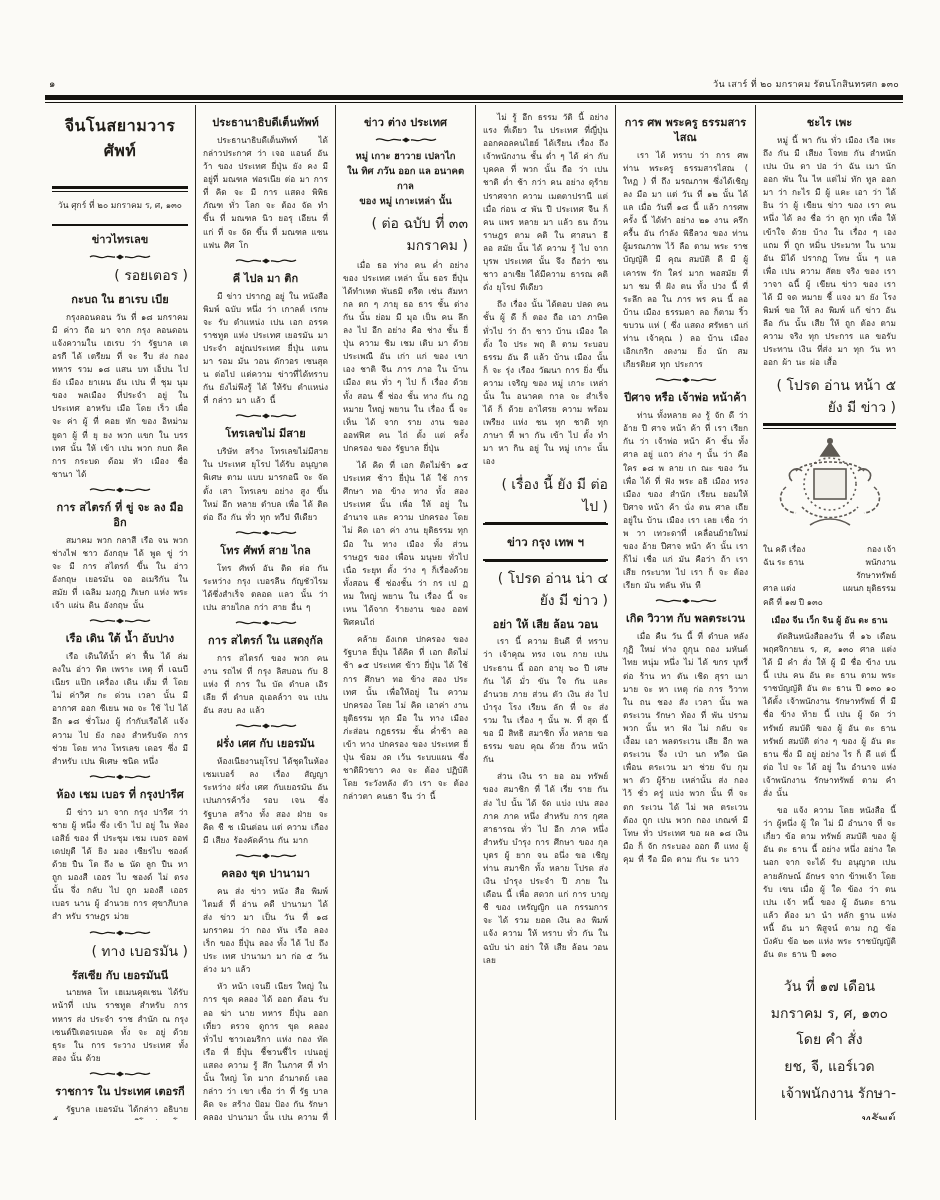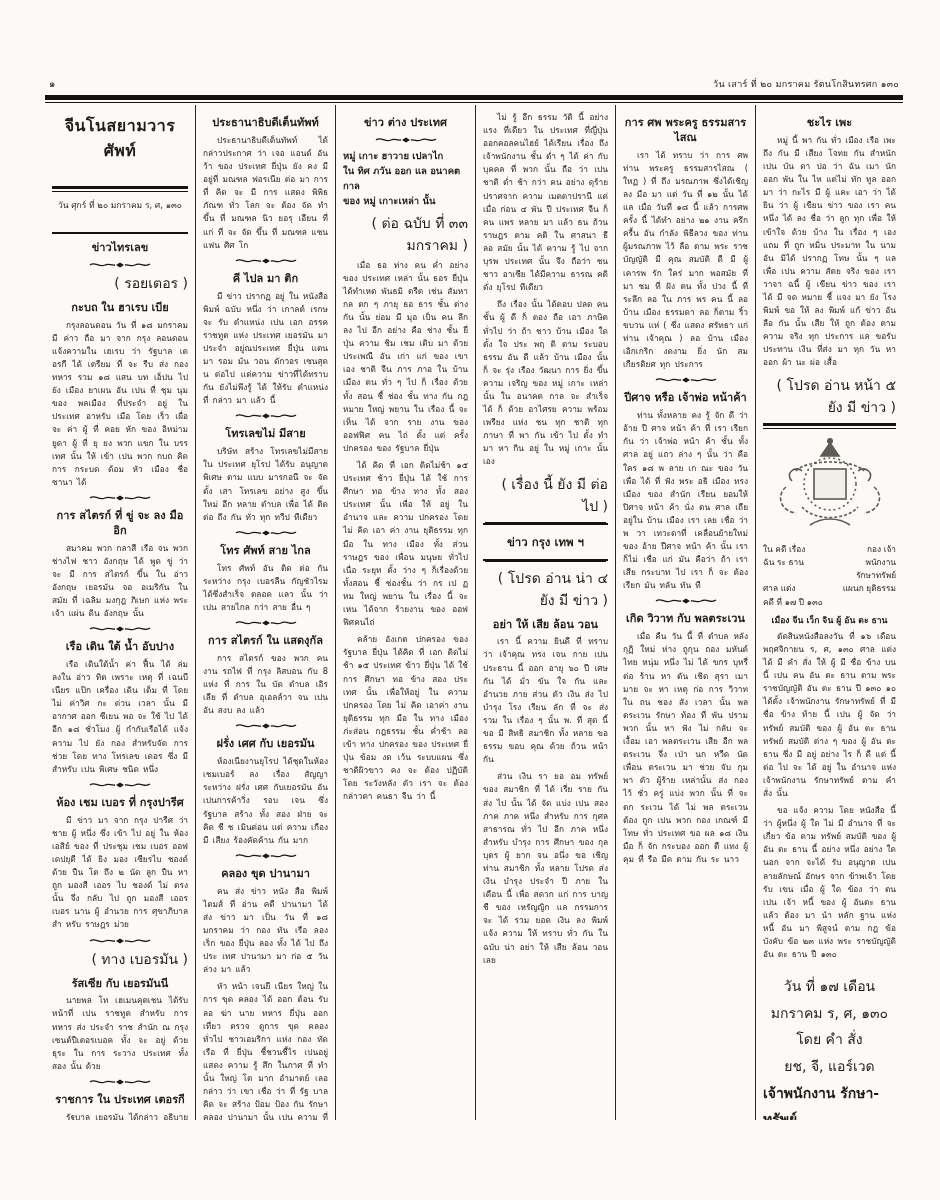--- a/index.html
+++ b/index.html
@@ -18,39 +18,39 @@
   .folio .right{margin-left:auto;}
   .toprule{border-top:5px solid #15130f;border-bottom:1px solid #15130f;height:2px;margin-bottom:2px;}
   
   .cols{display:grid;grid-template-columns:150px 140px 140px 140px 140px 148px;height:1015px;}
   .col{padding:4px 7px 0 7px;overflow:hidden;border-left:1px solid #2a2722;}
   .col:first-child{border-left:none;}
   
   .masthead{margin:2px 0 4px 0;text-align:center;}
   .m-title{font-size:16px;font-weight:bold;letter-spacing:.5px;padding:2px 0 23px 0;}
   .m-rule-thick{border-top:3px solid #15130f;border-bottom:1px solid #15130f;height:2px;margin:0 0 5px 0;}
-  .m-date{font-size:8.5px;padding:1px 0 20px 0;}
+  .m-date{font-size:8.5px;padding:1px 0 12px 0;}
   .m-rule-thin{border-top:2px solid #15130f;height:0;margin-bottom:2px;}
   .headline{font-size:11px;font-weight:bold;text-align:center;margin:7px 0 3px 0;line-height:1.35;}
-  .subhead{font-size:9.5px;font-weight:bold;line-height:1.6;margin:4px 0 2px 0;}
+  .subhead{font-size:9.5px;font-weight:bold;text-align:center;line-height:1.6;margin:4px 0 2px 0;}
   .note{font-size:14px;text-align:right;margin:3px 0;}
   p.body{font-size:8.3px;line-height:1.58;text-align:justify;margin:2px 0 4px 0;text-indent:14px;word-spacing:1.5px;color:#221f1a;}
   .divider{text-align:center;margin:4px 0 2px 0;line-height:0;}
   .hrule{border-top:3px solid #15130f;border-bottom:1px solid #15130f;height:2px;margin:5px 0;}
   .boxed{border-top:2px solid #15130f;border-bottom:2px solid #15130f;box-shadow:0 3px 0 -2px #15130f, 0 -3px 0 -2px #15130f;
     text-align:center;font-weight:bold;font-size:11.5px;padding:8px 0;margin:6px 0;}
   .kv{font-size:8.3px;margin:4px 0;}
   .kv-row{display:flex;justify-content:space-between;line-height:1.6;}
   .kv-row .r{text-align:right;margin-left:45px;}
   .centerline{font-size:8.6px;text-align:center;margin:3px 0;font-weight:bold;}
   .sig{font-size:14px;line-height:1.9;margin-top:12px;}
   .sig .s0{text-align:center;}
   .sig .s1{text-align:center;}
   .sig .s2{text-align:center;}
-  .sig .s3{font-weight:bold;}
+  .sig .s3{text-align:right;}
   .emblem{text-align:center;margin:8px 0 6px 0;opacity:.88;}
 </style>
 </head>
 <body>
 
 <div class="page">
   <div class="sheet">
 
     <div class="folio">
       <span class="pageno">๑</span>

